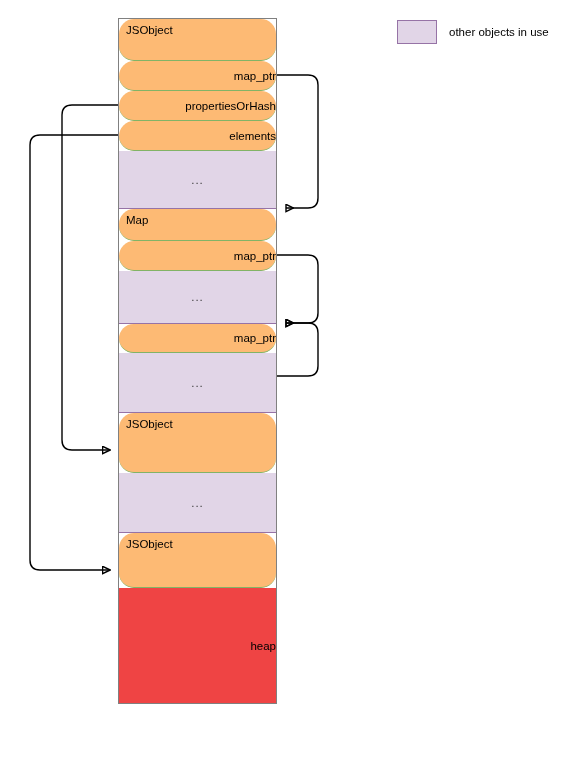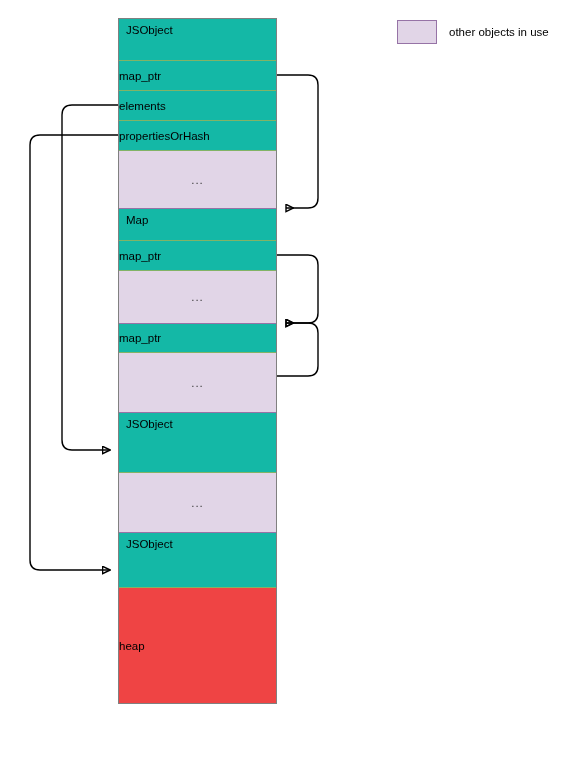--- a/index.html
+++ b/index.html
@@ -31,32 +31,32 @@
   .mem-row {
     box-sizing: border-box;
     border-bottom: 1px solid #82b366;
     position: relative;
     font-size: 11.5px;
     color: #000000;
     display: flex;
     align-items: center;
   }
   .mem-row:last-child { border-bottom: none; }
-  .mem-row.green  { background: #14b8a6; }
+  .mem-row.green  { background: #fdba74; border-radius: 15px; }
   .mem-row.purple { background: #e1d5e7; border-bottom-color: #9673a6; }
   .mem-row.gray   { background: #ef4444; border-bottom-color: #666666; }
   .mem-row .lbl-left {
     position: absolute;
     left: 7px;
     top: 5px;
     white-space: nowrap;
   }
   .mem-row .lbl-center {
     width: 100%;
-    text-align: left;
+    text-align: right;
     white-space: nowrap;
   }
   .mem-row .lbl-dots {
     width: 100%;
     text-align: center;
     color: #3a3a3a;
     letter-spacing: 1px;
   }
   
   .legend {
@@ -123,24 +123,24 @@
   </svg>
 
   <div class="memory-column">
       <div class="mem-row green" style="height: 42px;">
         <span class="lbl-left">JSObject</span>
       </div>
       <div class="mem-row green" style="height: 30px;">
         <span class="lbl-center">map_ptr</span>
       </div>
       <div class="mem-row green" style="height: 30px;">
-        <span class="lbl-center">elements</span>
+        <span class="lbl-center">propertiesOrHash</span>
       </div>
       <div class="mem-row green" style="height: 30px;">
-        <span class="lbl-center">propertiesOrHash</span>
+        <span class="lbl-center">elements</span>
       </div>
       <div class="mem-row purple" style="height: 58px;">
         <span class="lbl-dots">...</span>
       </div>
       <div class="mem-row green" style="height: 32px;">
         <span class="lbl-left">Map</span>
       </div>
       <div class="mem-row green" style="height: 30px;">
         <span class="lbl-center">map_ptr</span>
       </div>

